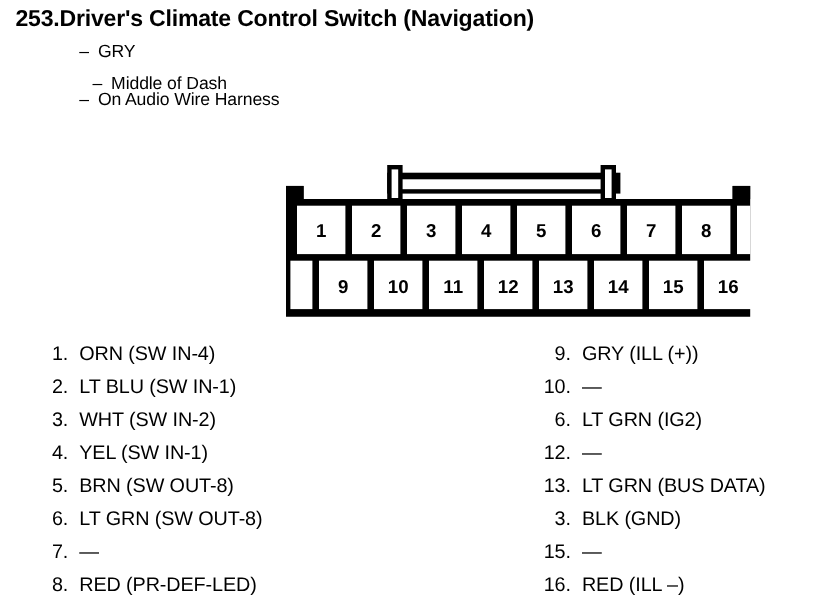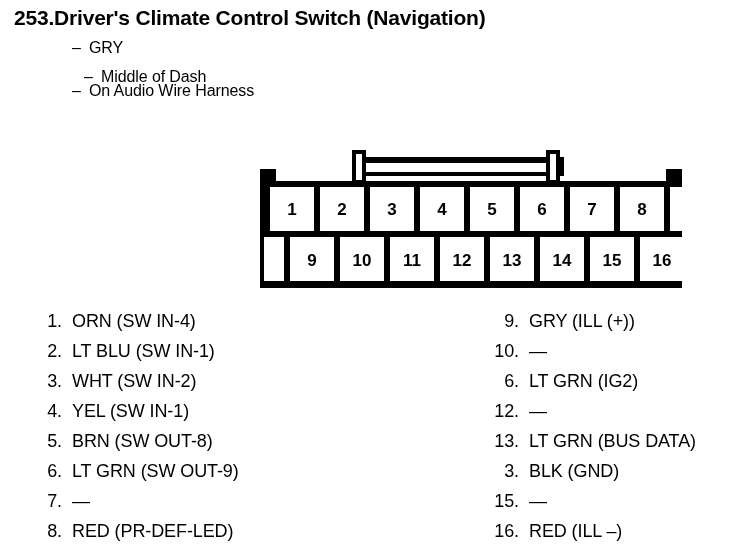--- a/index.html
+++ b/index.html
@@ -207,21 +207,21 @@
 </div>
 
 <div id="pin-list">
 
   <div class="pin-col" id="pin-col-left">
     <div class="pin-row" style="top:0px"><span class="pin-index">1.</span><span class="pin-desc">ORN (SW IN-4)</span></div>
     <div class="pin-row" style="top:30px"><span class="pin-index">2.</span><span class="pin-desc">LT BLU (SW IN-1)</span></div>
     <div class="pin-row" style="top:60px"><span class="pin-index">3.</span><span class="pin-desc">WHT (SW IN-2)</span></div>
     <div class="pin-row" style="top:90px"><span class="pin-index">4.</span><span class="pin-desc">YEL (SW IN-1)</span></div>
     <div class="pin-row" style="top:120px"><span class="pin-index">5.</span><span class="pin-desc">BRN (SW OUT-8)</span></div>
-    <div class="pin-row" style="top:150px"><span class="pin-index">6.</span><span class="pin-desc">LT GRN (SW OUT-9)</span></div>
+    <div class="pin-row" style="top:150px"><span class="pin-index">6.</span><span class="pin-desc">LT GRN (SW OUT-8)</span></div>
     <div class="pin-row" style="top:180px"><span class="pin-index">7.</span><span class="pin-desc">—</span></div>
     <div class="pin-row" style="top:210px"><span class="pin-index">8.</span><span class="pin-desc">RED (PR-DEF-LED)</span></div>
   </div>
 
   <div class="pin-col" id="pin-col-right">
     <div class="pin-row" style="top:0px"><span class="pin-index">9.</span><span class="pin-desc">GRY (ILL (+))</span></div>
     <div class="pin-row" style="top:30px"><span class="pin-index">10.</span><span class="pin-desc">—</span></div>
     <div class="pin-row" style="top:60px"><span class="pin-index">6.</span><span class="pin-desc">LT GRN (IG2)</span></div>
     <div class="pin-row" style="top:90px"><span class="pin-index">12.</span><span class="pin-desc">—</span></div>
     <div class="pin-row" style="top:120px"><span class="pin-index">13.</span><span class="pin-desc">LT GRN (BUS DATA)</span></div>

